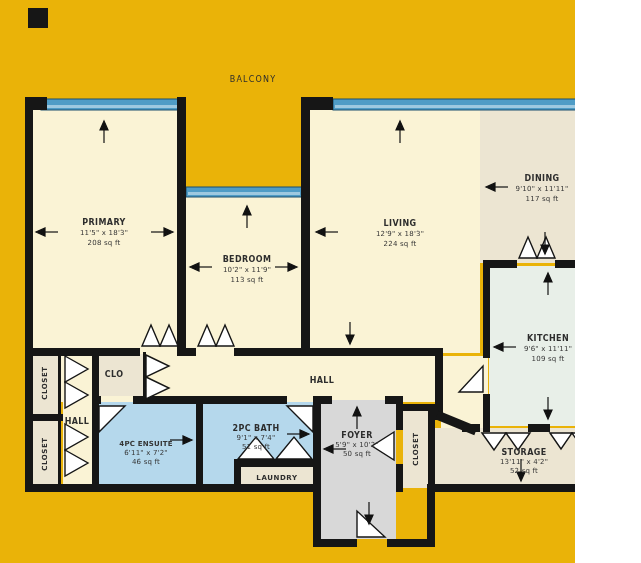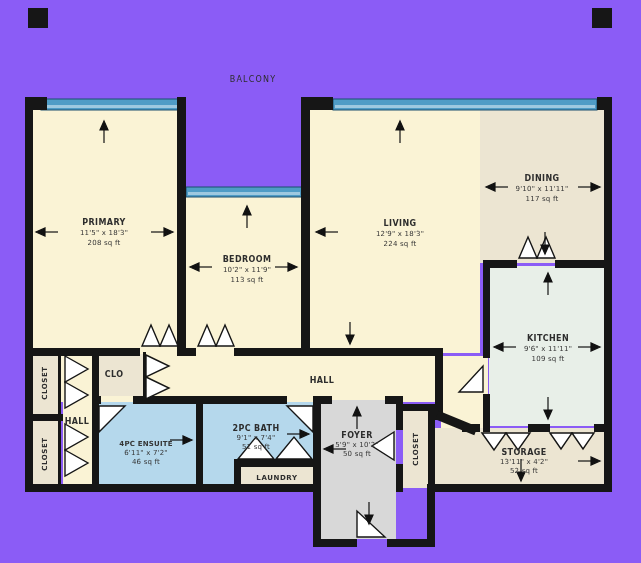--- a/index.html
+++ b/index.html
@@ -1,16 +1,16 @@
 <!DOCTYPE html>
 <html><head>
 <meta charset="utf-8">
 <style>
   html,body{margin:0;padding:0;background:#ffffff;}
-  .stage{width:641px;height:563px;background:#8b5cf6;position:relative;overflow:hidden;}
+  .stage{width:575px;height:563px;background:#eab308;position:relative;overflow:hidden;}
   svg{display:block;}
   .wall{fill:#161616;}
   .wallline{stroke:#161616;stroke-width:9;}
   .thinline{fill:#161616;}
   .door{fill:#ffffff;stroke:#161616;stroke-width:1.4;}
   .glass{fill:#4f9cc6;stroke:#1b4f6e;stroke-width:1;}
   .glass-inner{fill:#9ec9e0;}
   .post{fill:#161616;}
   .rname{font:700 8px "DejaVu Sans",sans-serif;letter-spacing:.4px;fill:#2d2d2d;text-anchor:middle;}
   .rdim{font:400 7px "DejaVu Sans",sans-serif;letter-spacing:.2px;fill:#353535;text-anchor:middle;}

